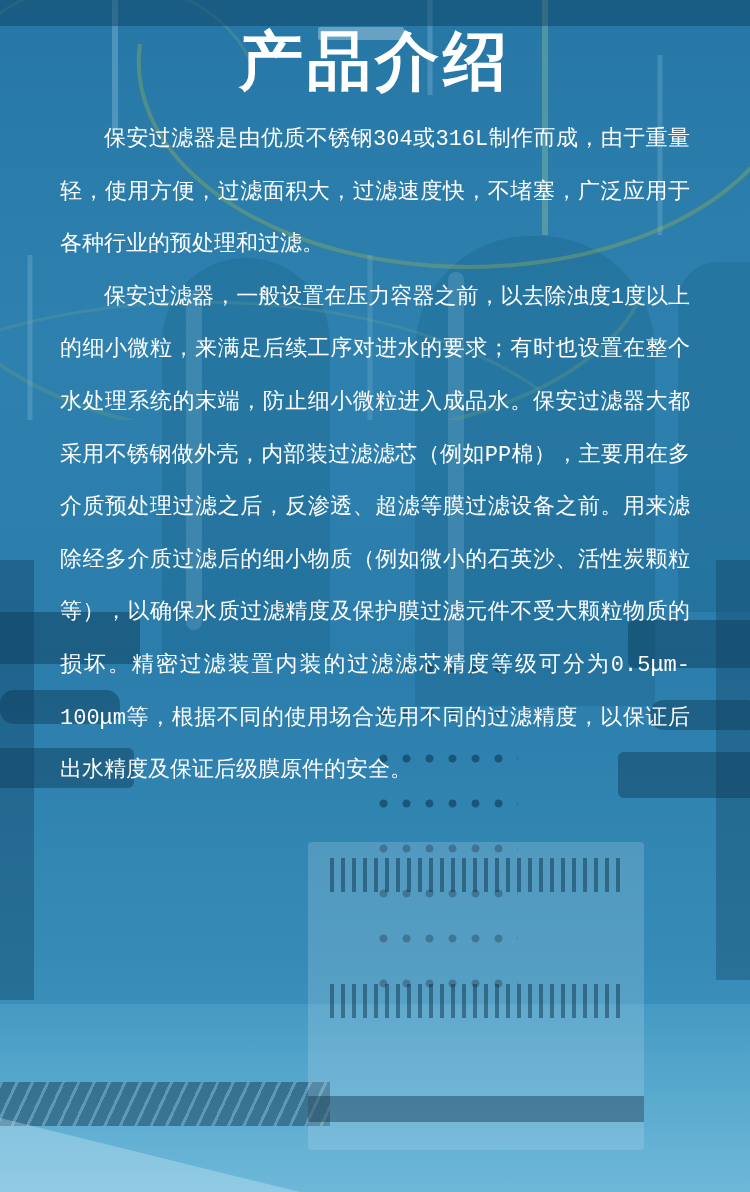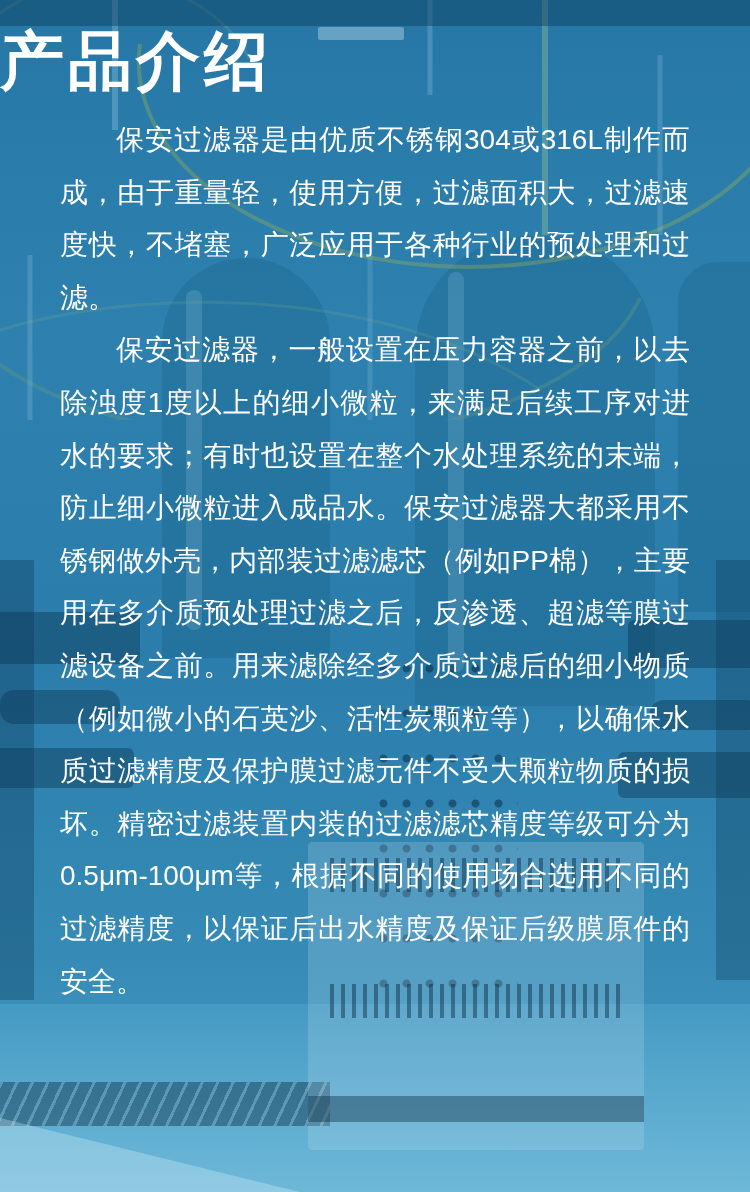--- a/index.html
+++ b/index.html
@@ -80,37 +80,38 @@
   }
   .vents-1 { top: 858px; }
   .vents-2 { top: 984px; }
   .cabinet-foot { left: 308px; top: 1096px; width: 336px; height: 26px; background: rgba(8,40,62,.40); }
 
   .arcs { left: 0; top: 0; }
 
   
   .title {
     position: relative;
-    margin: 18px 0 10px;
-    text-align: left;
+    margin: 18px 16px 10px;
+    text-align: center;
     color: var(--text-white, #ffffff);
     font-size: 64px;
     line-height: 86px;
     font-weight: 900;
     letter-spacing: 4px;
   }
   .content {
     position: relative;
     width: 630px;
     margin: 0 auto;
     color: var(--text-white, #ffffff);
-    font-size: 28px;
+    font-size: 22px;
     line-height: 52.6px;
     text-align: justify;
     font-weight: 500;
+    font-family: Liberation Mono, monospace;
   }
   .content p { margin: 0; text-indent: 2em; }
 </style>
 </head>
 <body>
 
 <div class="page">
 
   <div class="bg">
     <div class="bg-base"></div>

